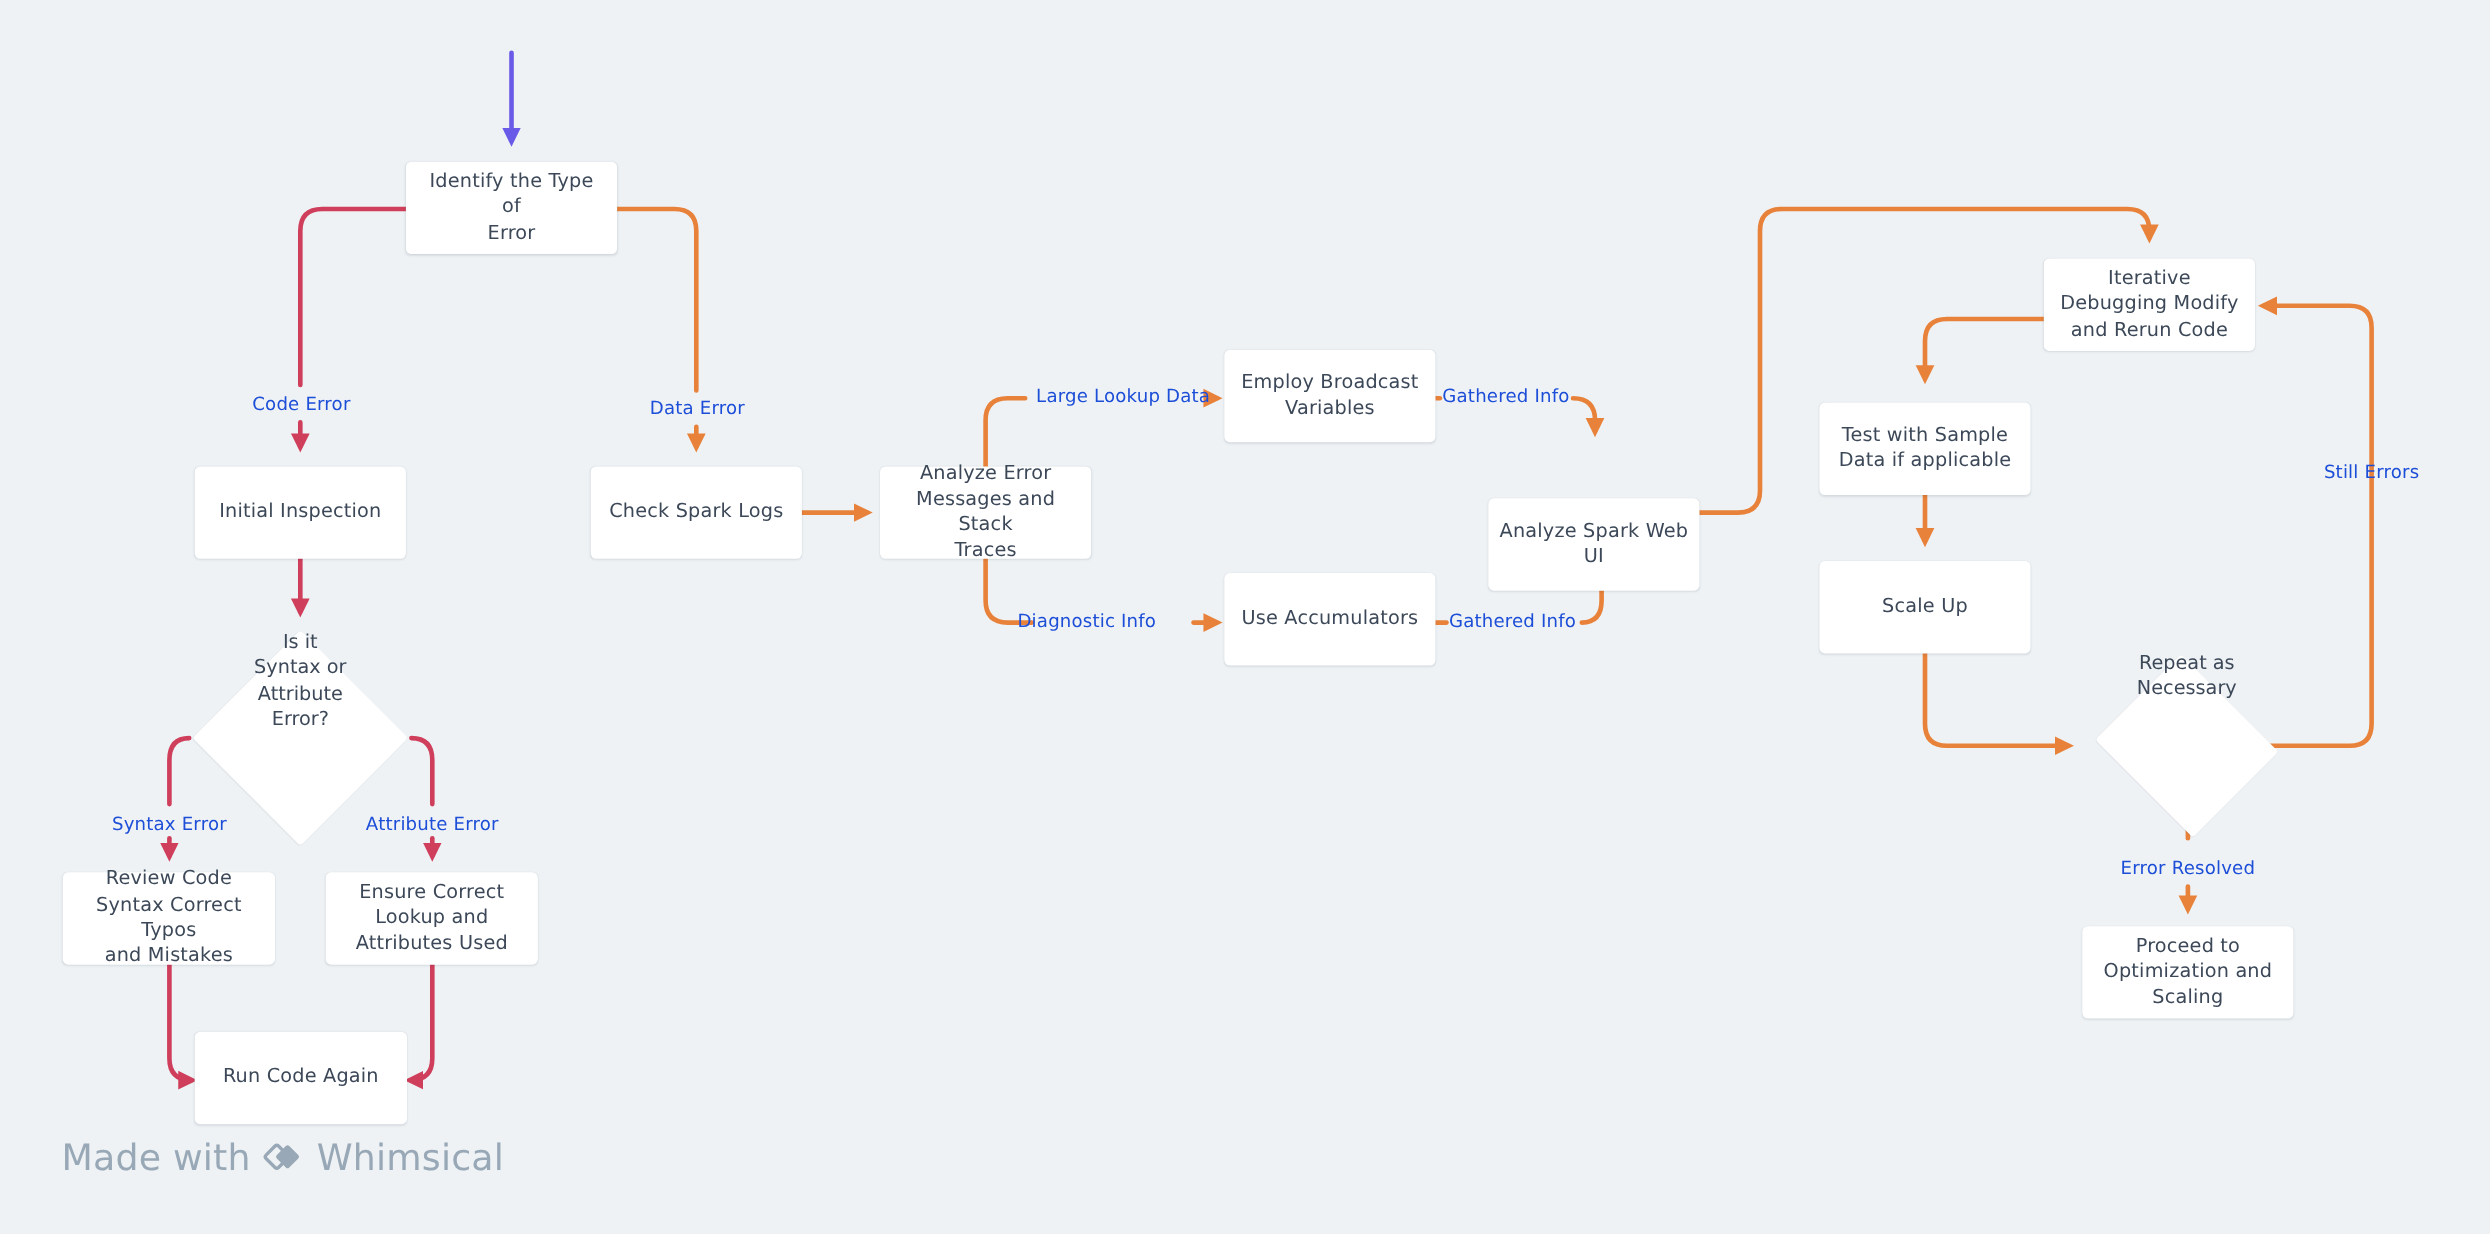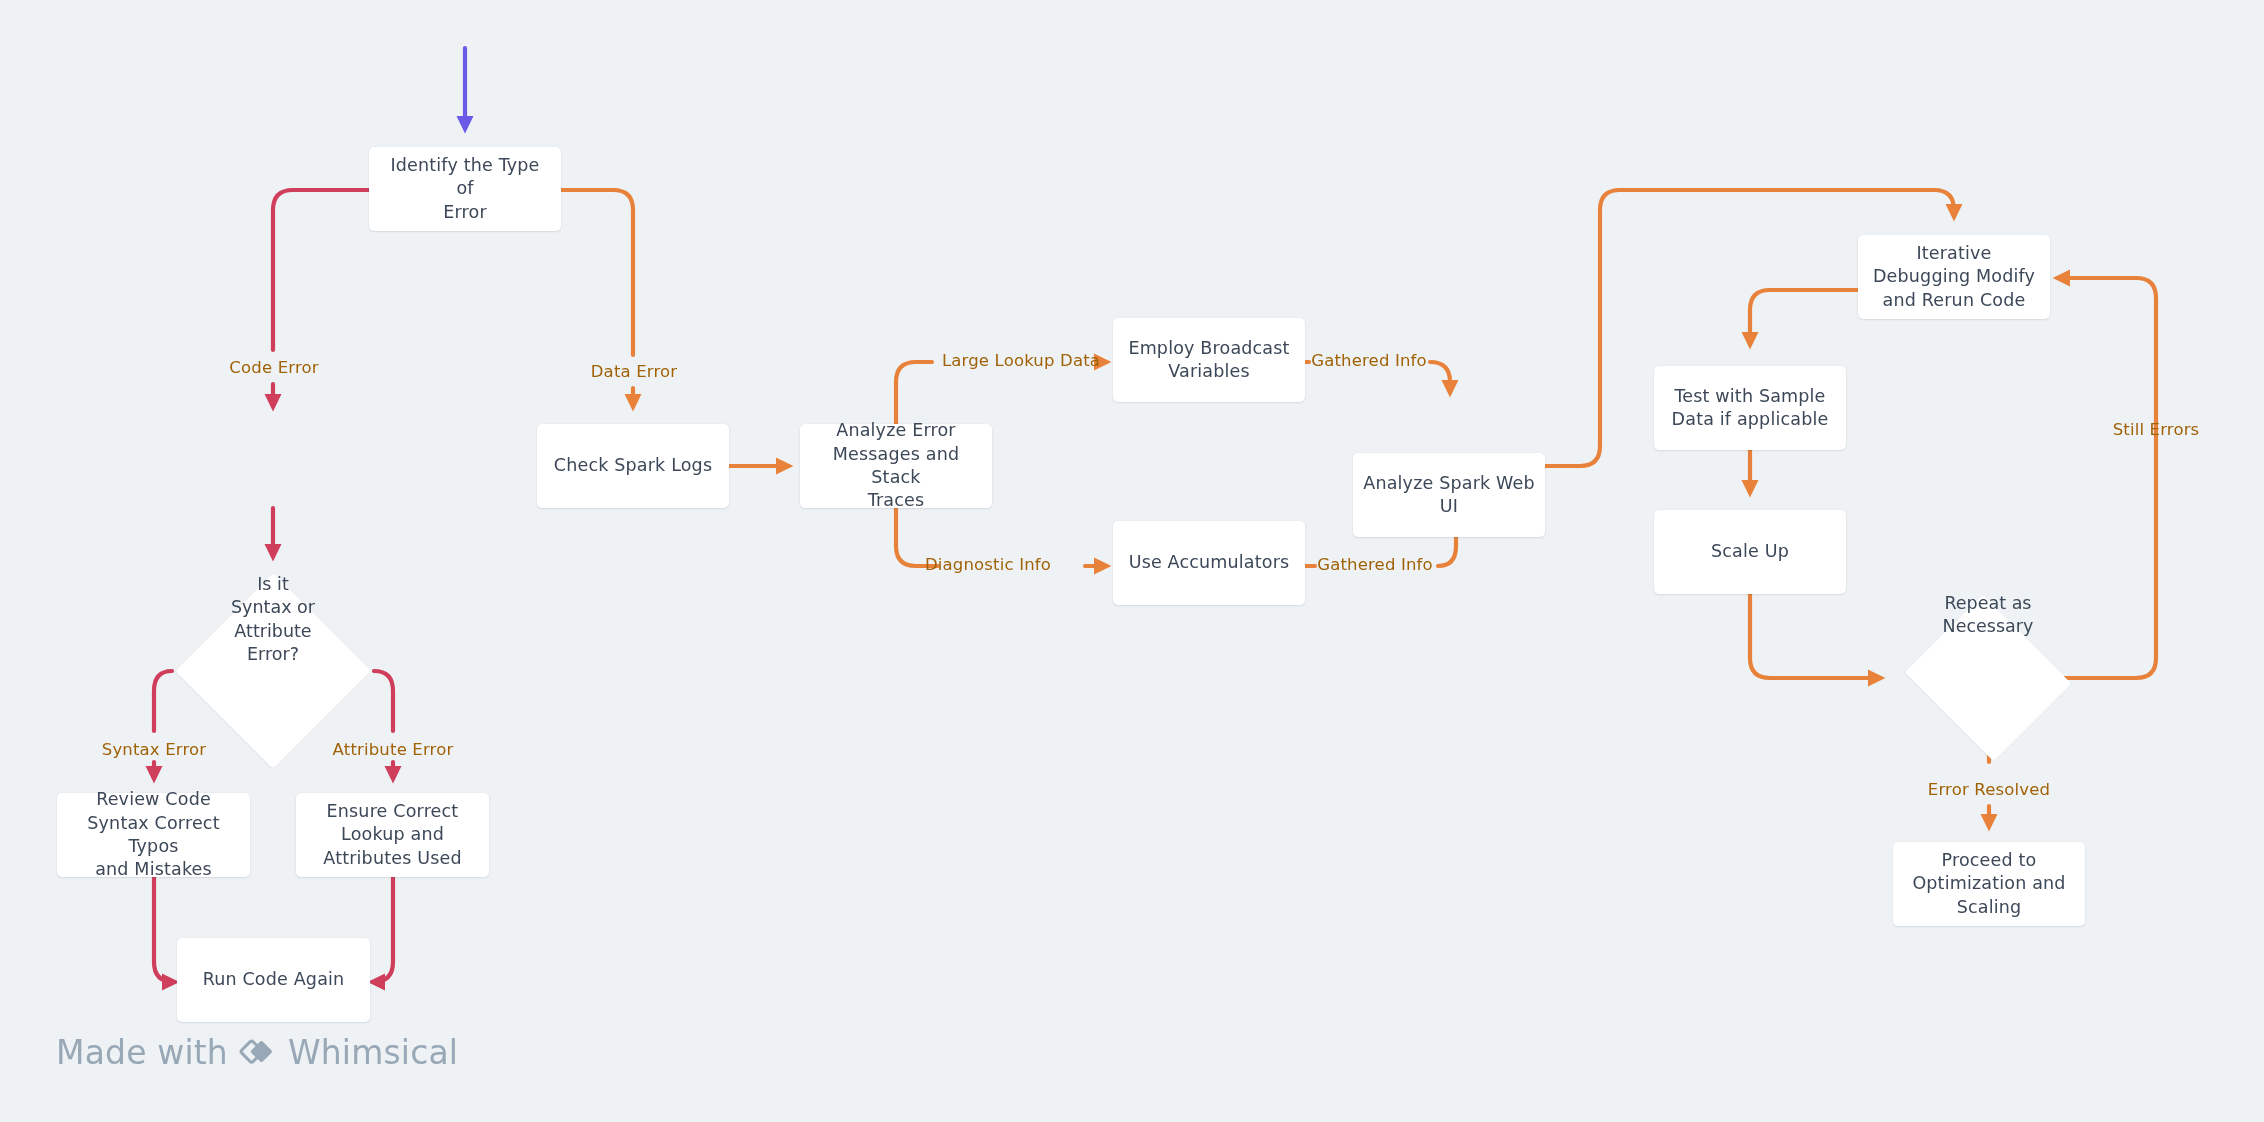--- a/index.html
+++ b/index.html
@@ -69,21 +69,21 @@
     position: relative;
     font-size: 17.5px;
     line-height: 1.33;
     color: #3c4858;
     white-space: pre-line;
     text-align: center;
   }
   .edge-label {
     position: absolute;
     font-size: 16.5px;
-    color: #a16207;
+    color: #1d4ed8;
     white-space: nowrap;
     letter-spacing: 0.01em;
     line-height: 1;
   }
   .edge-label.center { transform: translate(-50%, -50%); }
   .footer {
     position: absolute;
     left: 56px;
     bottom: 50px;
     display: flex;
@@ -166,20 +166,23 @@
       <path d="M 1989 806 L 1989 826" stroke="#e8823a" marker-end="url(#ar-orange)"></path>
 
     </g>
   </svg>
 
   <div class="node" style="left:369px; top:147px; width:192px; height:84px;">
     <span class="label">Identify the Type of
 Error</span>
   </div>
 
+  <div class="node" style="left:177px; top:424px; width:192px; height:84px;">
+    <span class="label">Initial Inspection</span>
+  </div>
 
   <div class="diamond" style="left:175px; top:573px; width:196px; height:196px;">
     <div class="dshape"></div>
     <span class="label">Is it
 Syntax or
 Attribute
 Error?</span>
   </div>
 
   <div class="node" style="left:57px; top:793px; width:193px; height:84px;">

